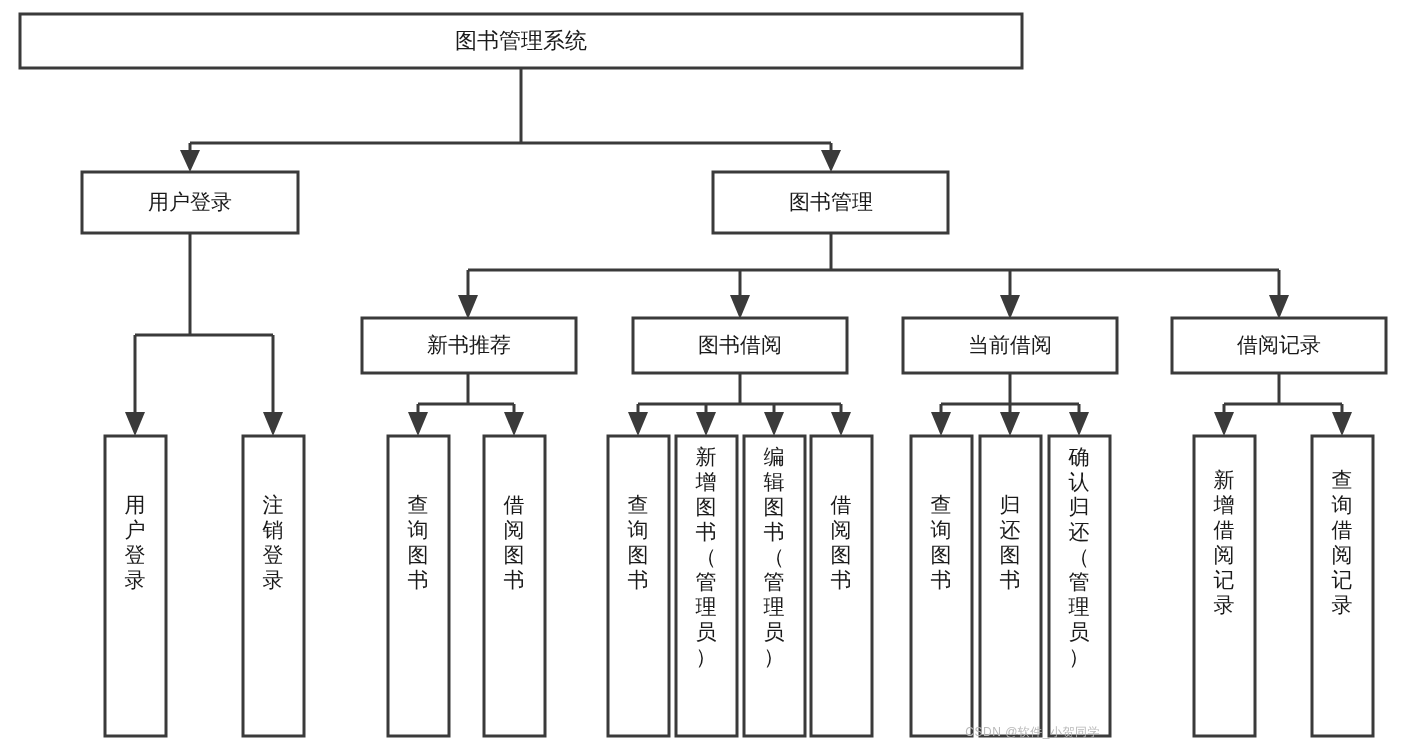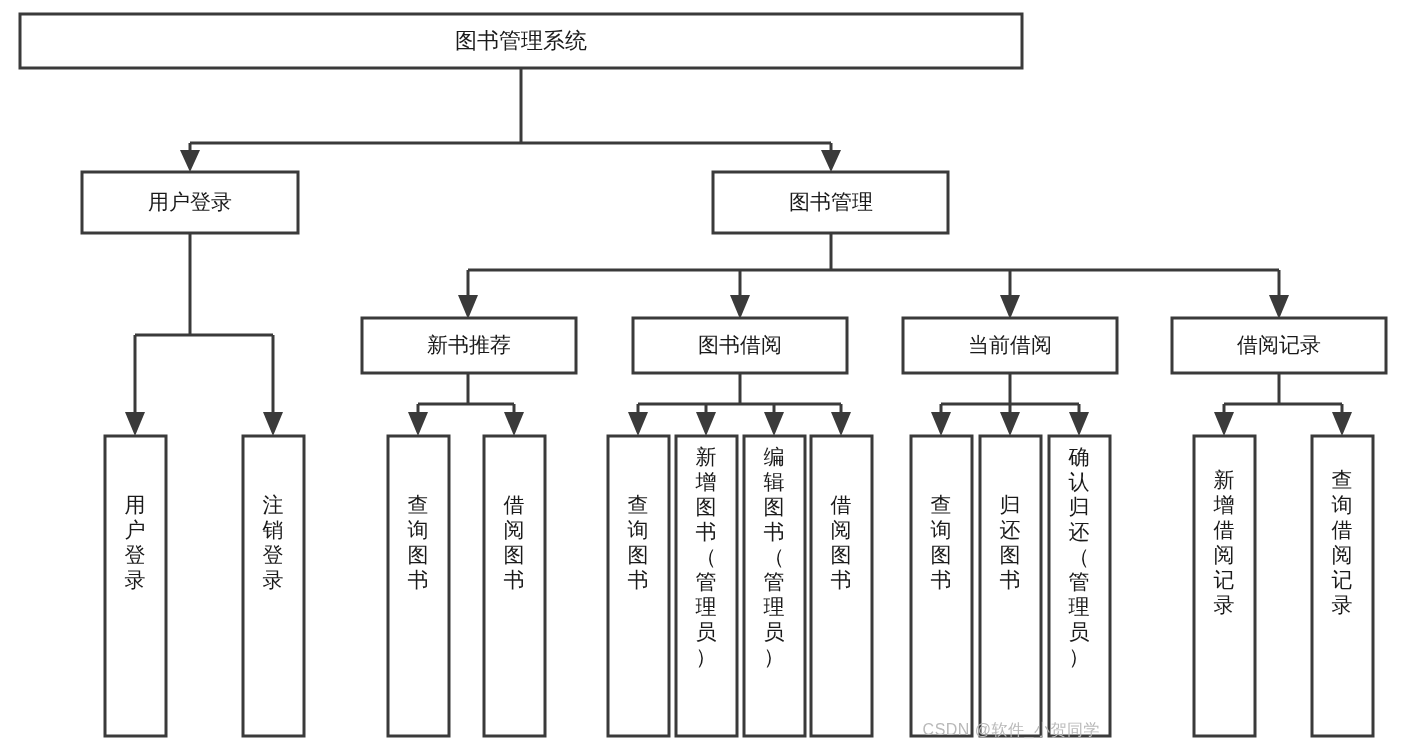--- a/index.html
+++ b/index.html
@@ -56,21 +56,21 @@
     font-family: "Liberation Sans", "DejaVu Sans", sans-serif;
     fill: #1a1a1a;
     font-size: 21px;
     text-anchor: middle;
   }
   .watermark {
     position: absolute;
     right: 10px;
     bottom: 6px;
     font-family: "Liberation Sans", "DejaVu Sans", sans-serif;
-    font-size: 16px;
+    font-size: 12px;
     color: #b9b9b9;
     white-space: nowrap;
     letter-spacing: 0.5px;
     pointer-events: none;
   }
 </style>
 </head>
 <body>
 
 <div id="diagram-root">

